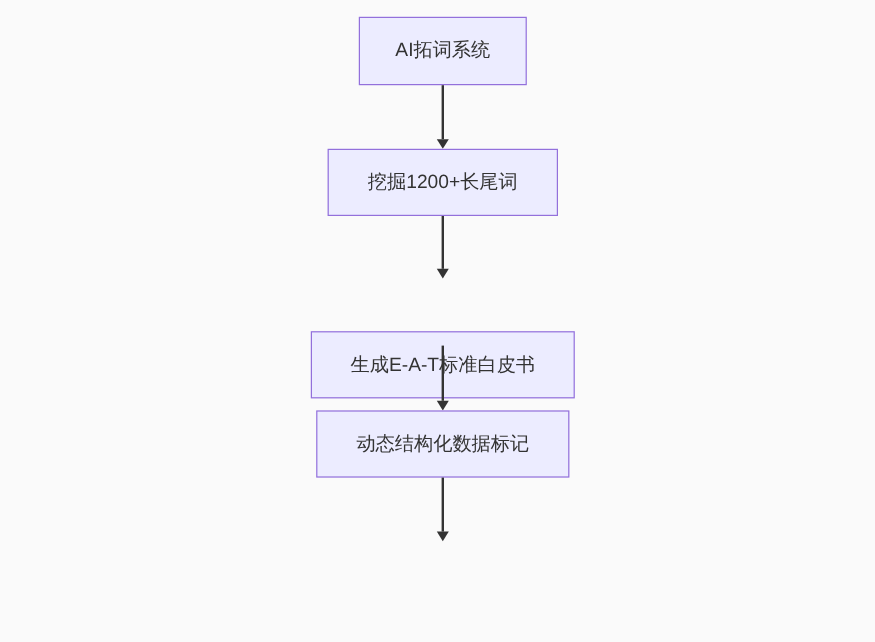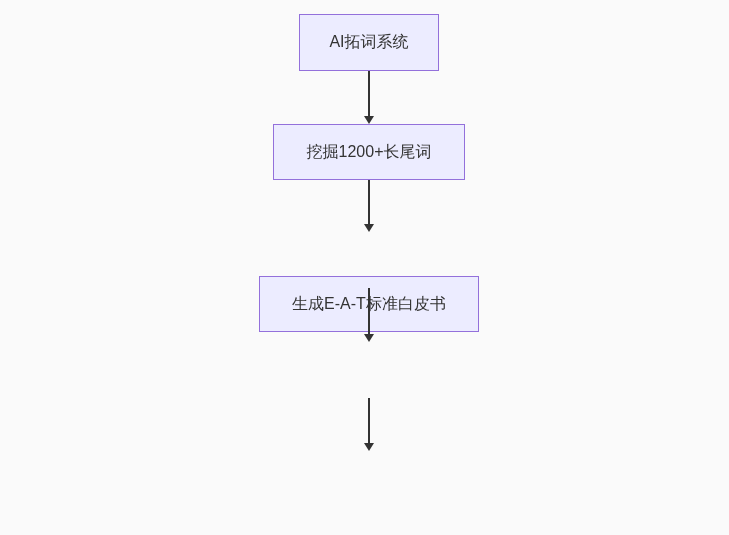--- a/index.html
+++ b/index.html
@@ -84,20 +84,21 @@
     <div class="arrow-head"></div>
   </div>
 
   <div class="flow-node n3">生成E-A-T标准白皮书</div>
 
   <div class="flow-arrow a3">
     <div class="arrow-line"></div>
     <div class="arrow-head"></div>
   </div>
 
+  <div class="flow-node n4">动态结构化数据标记</div>
 
   <div class="flow-arrow a4">
     <div class="arrow-line"></div>
     <div class="arrow-head"></div>
   </div>
 
 
 </div>
 
 </body></html>

